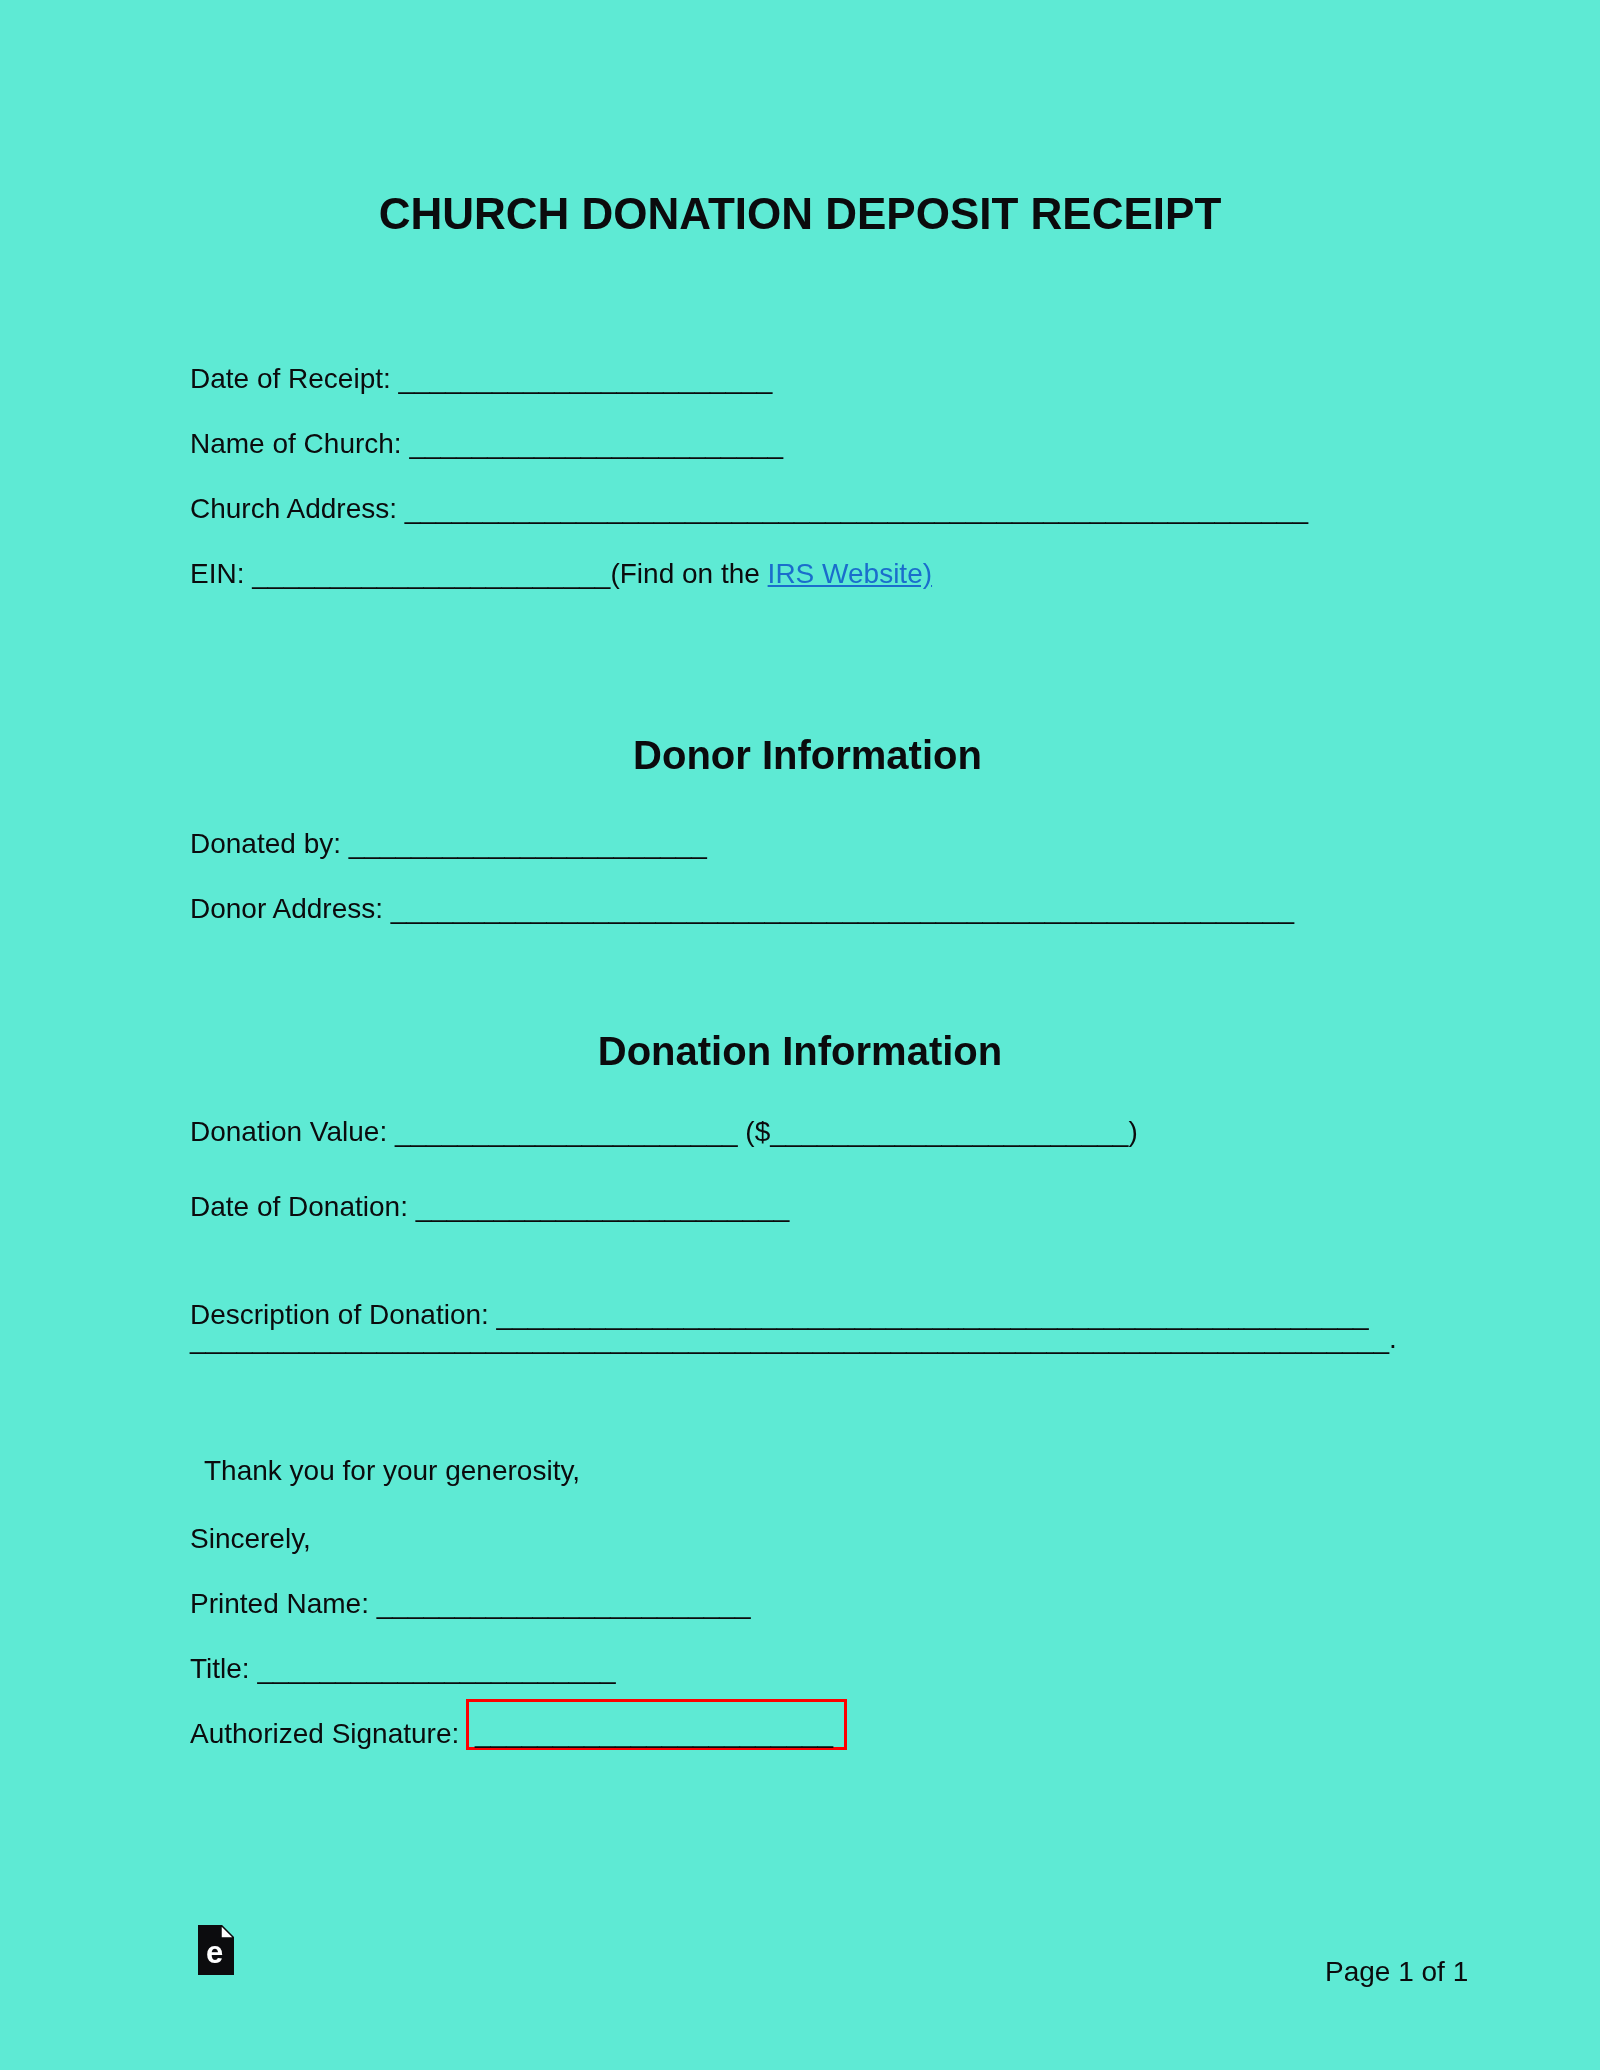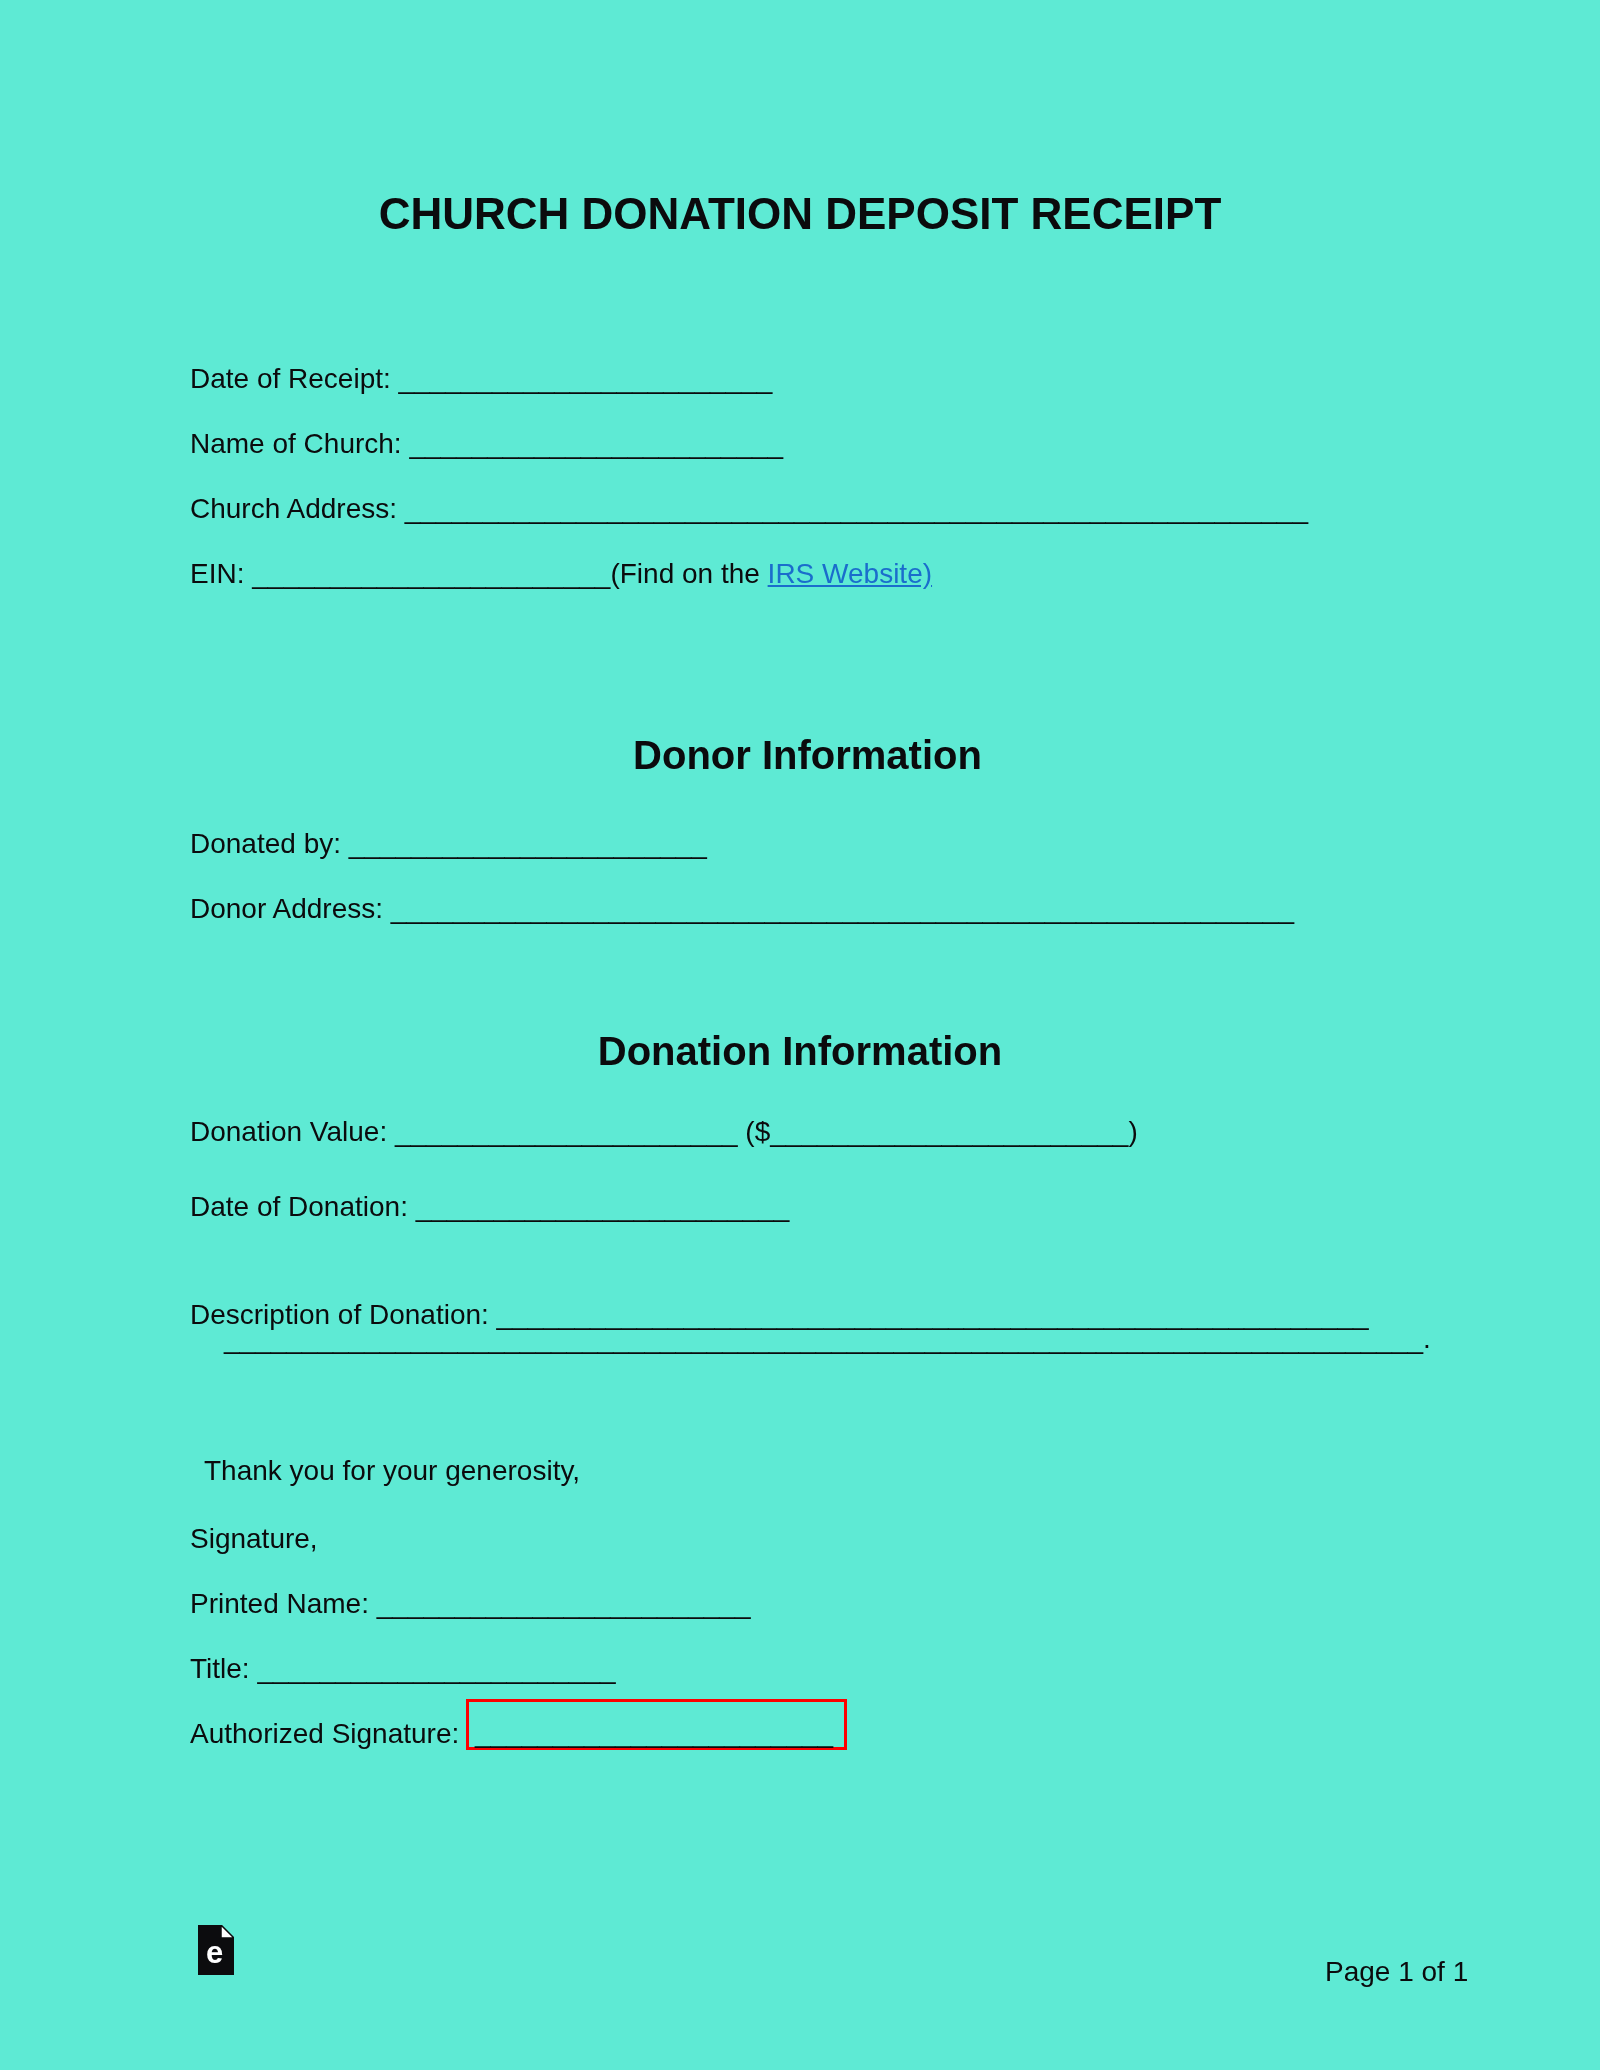--- a/index.html
+++ b/index.html
@@ -100,25 +100,25 @@
   <div class="line" style="top:892px;"><span>Donor Address: </span><span>__________________________________________________________</span></div>
 
   <div class="section-heading" style="top:1027px;">Donation Information</div>
 
   <div class="line" style="top:1115px;"><span>Donation Value: </span><span>______________________</span><span> ($</span><span>_______________________</span><span>)</span></div>
 
   <div class="line" style="top:1190px;"><span>Date of Donation: </span><span>________________________</span></div>
 
   <div class="line" style="top:1298px;"><span>Description of Donation: </span><span>________________________________________________________</span></div>
 
-  <div class="line" style="top:1322px;margin-left:34px;"><span>_____________________________________________________________________________.</span></div>
+  <div class="line" style="top:1322px;"><span>_____________________________________________________________________________.</span></div>
 
   <div class="line" style="top:1454px;margin-left:14px;">Thank you for your generosity,</div>
 
-  <div class="line" style="top:1522px;">Signature,</div>
+  <div class="line" style="top:1522px;">Sincerely,</div>
 
   <div class="line" style="top:1587px;"><span>Printed Name: </span><span>________________________</span></div>
 
   <div class="line" style="top:1652px;"><span>Title: </span><span>_______________________</span></div>
 
   <div class="line" style="top:1717px;"><span>Authorized Signature:</span></div>
 
   <div class="sig-box">
       <span class="sig-blank">_______________________</span>
     </div>

